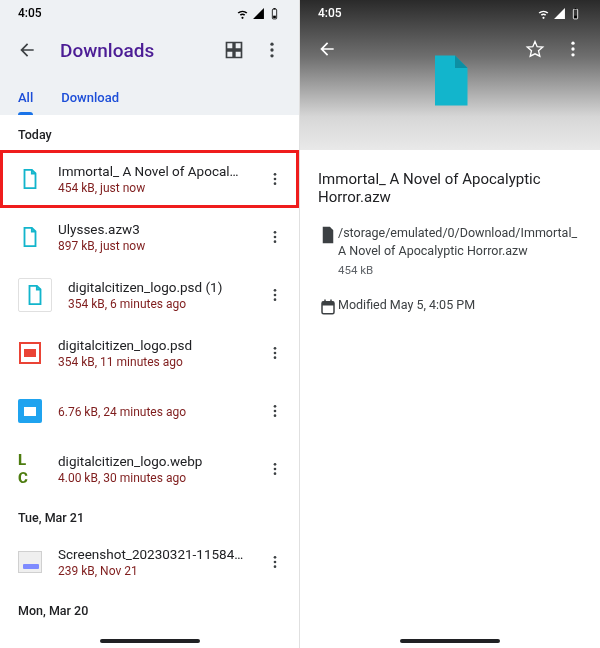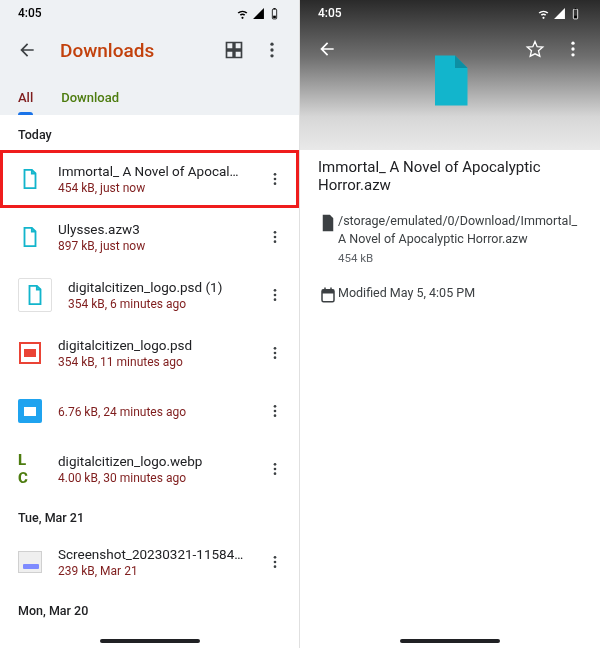--- a/index.html
+++ b/index.html
@@ -10,28 +10,28 @@
   .right { width: 300px; }
 
   
   .status { height: 26px; display: flex; align-items: center; justify-content: space-between; padding: 0 18px; font-size: 12px; font-weight: 500; }
   .status-icons { display: flex; align-items: center; gap: 3px; }
   .status-icons svg { width: 13px; height: 13px; }
 
   
   .left-top { background: #eef1f4; }
   .l-header { height: 48px; display: flex; align-items: center; padding: 0 10px; gap: 16px; }
-  .l-header .title { font-size: 19px; font-weight: 500; color: #c2410c; flex: 1; }
+  .l-header .title { font-size: 19px; font-weight: 500; color: #4c1d95; flex: 1; }
   .icon-btn { width: 34px; height: 34px; display: flex; align-items: center; justify-content: center; border-radius: 50%; }
   .icon-btn svg { width: 20px; height: 20px; fill: #3c4043; }
   .l-actions { display: flex; align-items: center; margin-left: auto; gap: 4px; }
 
   .tabs { display: flex; padding: 10px 0 0 18px; gap: 28px; }
-  .tab { font-size: 13px; font-weight: 500; color: #4d7c0f; padding: 6px 0 10px; position: relative; }
-  .tab.active { color: #7f1d1d; }
+  .tab { font-size: 13px; font-weight: 500; color: #1d4ed8; padding: 6px 0 10px; position: relative; }
+  .tab.active { color: #1d4ed8; }
   .tab.active::after { content: ""; position: absolute; left: 0; right: 0; bottom: 0; height: 3px; background: #1a73e8; border-radius: 3px 3px 0 0; }
 
   .section-label { font-size: 12.5px; font-weight: 500; color: #202124; padding: 12px 18px 8px; border-radius: 7px; }
   .list { }
   .row { display: flex; align-items: center; padding: 6px 10px 6px 18px; gap: 16px; min-height: 58px; }
   .row.highlight { outline: 3px solid #ef1c1c; outline-offset: -3px; }
   .thumb { width: 24px; height: 24px; display: flex; align-items: center; justify-content: center; }
   .thumb.big { width: 34px; height: 34px; border: 1px solid #e0e0e0; border-radius: 2px; }
   .thumb svg { width: 22px; height: 22px; }
   .meta { flex: 1; min-width: 0; }
@@ -52,21 +52,21 @@
 
   
   .r-hero { height: 150px; background: linear-gradient(#2a2a2a 0%, #6f6f6f 38%, #d7d7d7 78%, #e9e9e9 100%); position: relative; }
   .r-status { color: #fff; }
   .r-bar { display: flex; align-items: center; justify-content: space-between; padding: 6px 10px; }
   .r-bar .icon-btn svg { fill: #fff; }
   .r-actions { display: flex; gap: 4px; }
   .hero-icon { position: absolute; left: 50%; top: 50%; transform: translate(-50%, -40%); }
   .hero-icon svg { width: 60px; height: 72px; fill: #12b5cc; }
 
-  .r-body { padding: 8px 18px; }
+  .r-body { padding: 20px 18px; }
   .r-title { font-size: 15px; color: #202124; margin-bottom: 18px; }
   .info-row { display: flex; align-items: flex-start; margin-bottom: 18px; }
   .info-row .ic { width: 20px; display: flex; justify-content: center; padding-top: 2px; }
   .info-row .ic svg { width: 18px; height: 18px; fill: #3c4043; }
   .info-row .txt { flex: 1; font-size: 12.5px; color: #3c4043; line-height: 1.4; }
   .info-row .sub { font-size: 11.5px; color: #5f6368; margin-top: 3px; }
 </style>
 </head>
 <body>
 
@@ -257,21 +257,21 @@
       </div>
 
       <div class="section-label">Tue, Mar 21</div>
 
       <div class="row">
         <div class="thumb">
             <div class="shot"></div>
           </div>
         <div class="meta">
           <div class="fname">Screenshot_20230321-115846.jpg</div>
-          <div class="fsub">239 kB, Mar 21</div>
+          <div class="fsub">239 kB, Nov 21</div>
         </div>
         <div class="more">
             <svg viewBox="0 0 24 24">
               <use href="#i-more"></use>
             </svg>
           </div>
       </div>
 
       <div class="section-label">Mon, Mar 20</div>
     </div>

